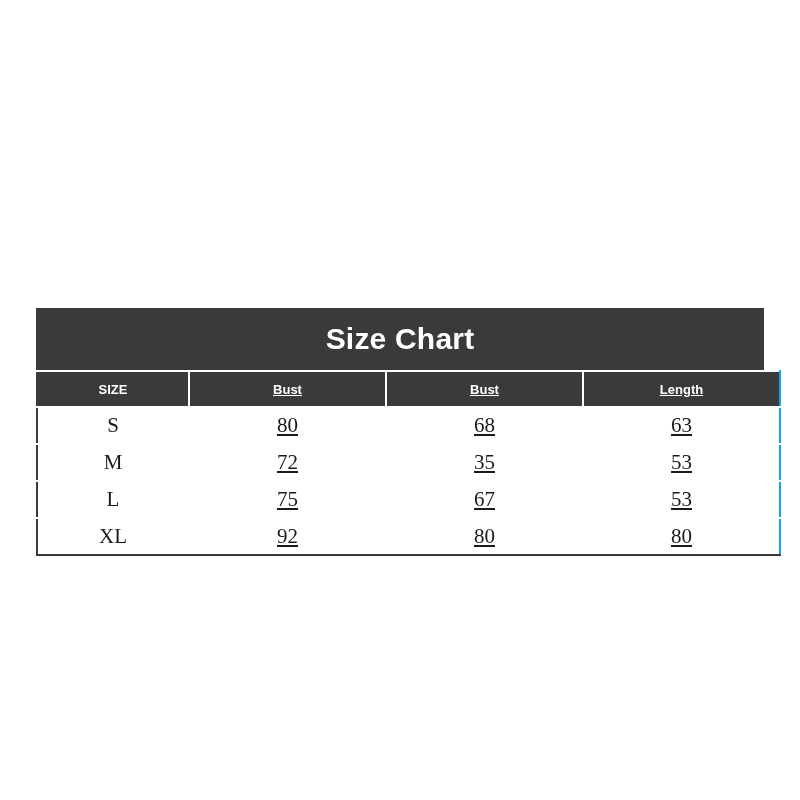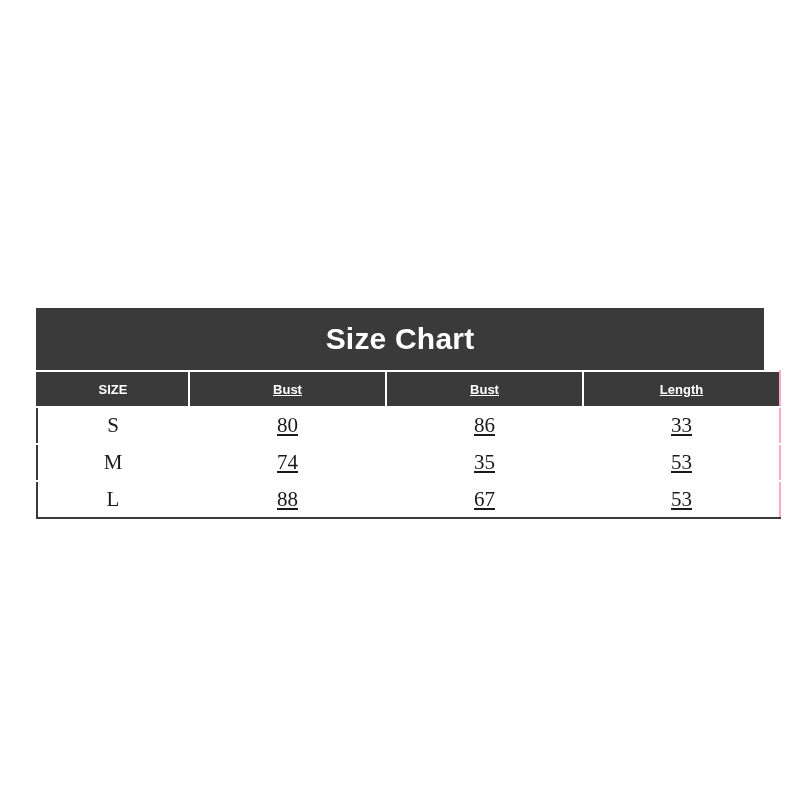--- a/index.html
+++ b/index.html
@@ -65,21 +65,21 @@
   table.data .col-val  { width: 193px; text-decoration: underline; }
   table.data tr:last-child td {
     border-bottom: 2px solid #3a3a3a;
   }
   table.data td:first-child,
   table.data th:first-child {
     border-left: 2px solid #3a3a3a;
   }
   table.data td:last-child,
   table.data th:last-child {
-    border-right: 2px solid #f9a8d4;
+    border-right: 2px solid #0ea5e9;
   }
 </style>
 </head>
 <body>
 
 <div class="canvas">
 
   <div class="size-chart">
 
     <div class="chart-title">Size Chart</div>
@@ -90,33 +90,39 @@
           <th class="col-size">SIZE</th>
           <th class="col-val">Bust</th>
           <th class="col-val">Bust</th>
           <th class="col-val">Length</th>
         </tr>
       </thead>
       <tbody>
         <tr>
           <td class="col-size">S</td>
           <td class="col-val">80</td>
-          <td class="col-val">86</td>
-          <td class="col-val">33</td>
+          <td class="col-val">68</td>
+          <td class="col-val">63</td>
         </tr>
         <tr>
           <td class="col-size">M</td>
-          <td class="col-val">74</td>
+          <td class="col-val">72</td>
           <td class="col-val">35</td>
           <td class="col-val">53</td>
         </tr>
         <tr>
           <td class="col-size">L</td>
-          <td class="col-val">88</td>
+          <td class="col-val">75</td>
           <td class="col-val">67</td>
           <td class="col-val">53</td>
+        </tr>
+        <tr>
+          <td class="col-size">XL</td>
+          <td class="col-val">92</td>
+          <td class="col-val">80</td>
+          <td class="col-val">80</td>
         </tr>
       </tbody>
     </table>
 
   </div>
 
 </div>
 
 </body></html>

